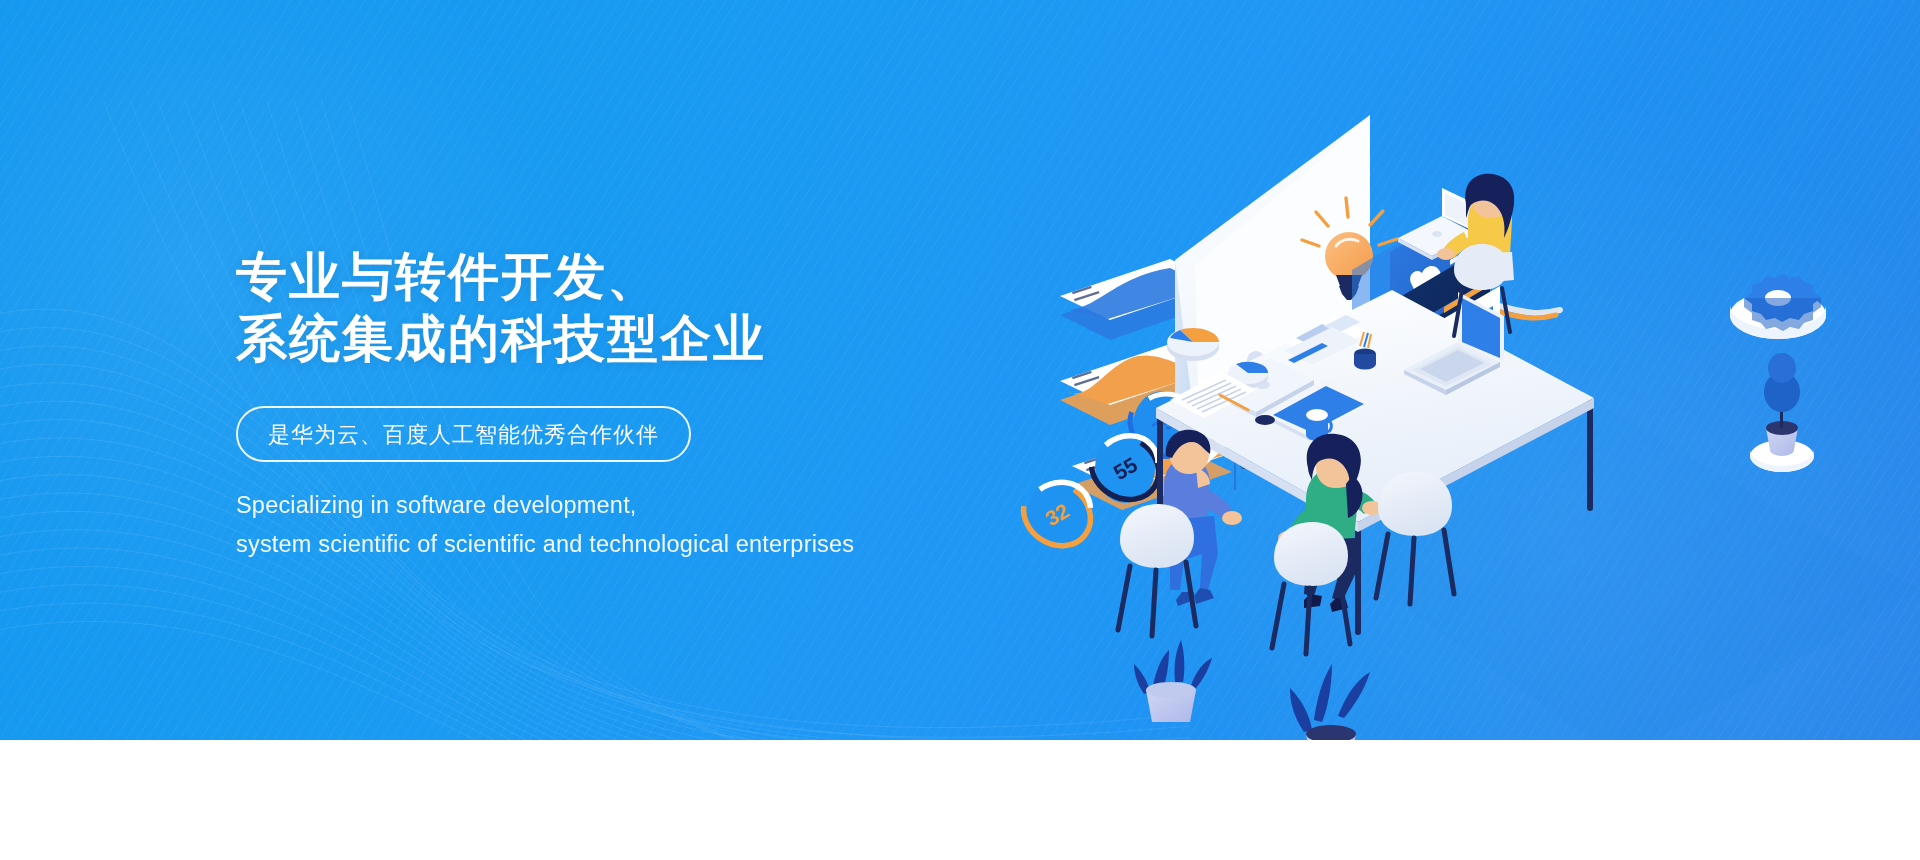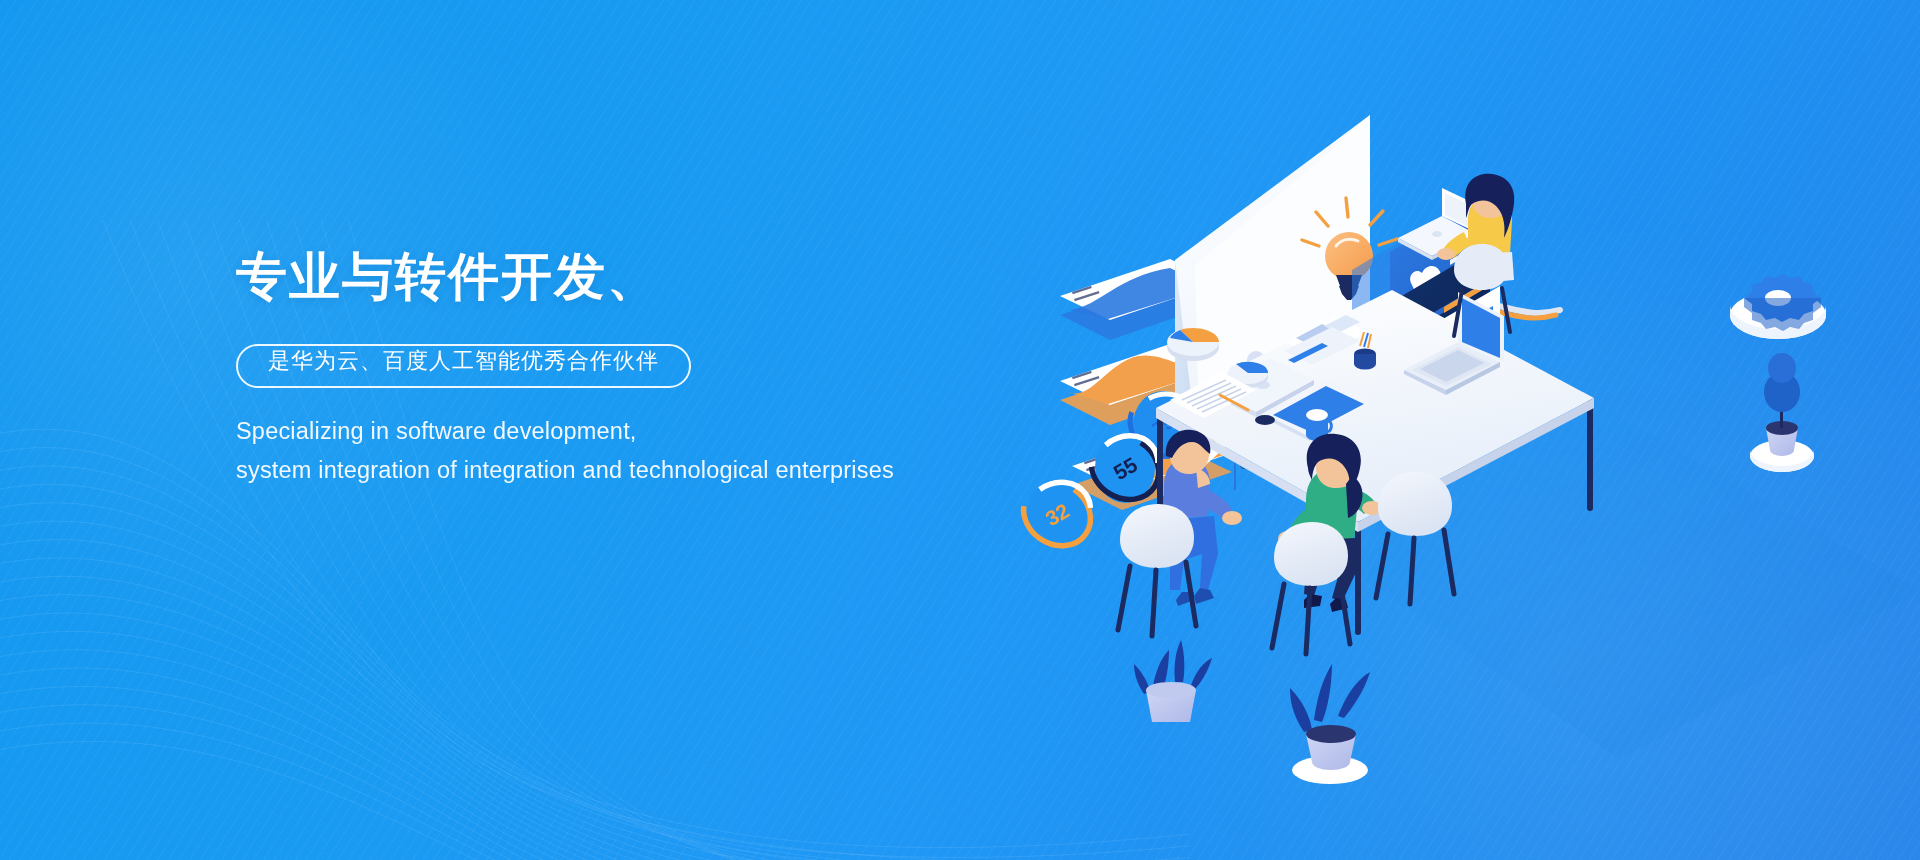--- a/index.html
+++ b/index.html
@@ -4,21 +4,21 @@
 <title>Hero Banner</title>
 <style>
   * { margin:0; padding:0; box-sizing:border-box; }
   html, body {
     width:1920px; height:860px;
     overflow:hidden;
     font-family:"Liberation Sans","DejaVu Sans",sans-serif;
   }
   #banner {
     position:relative;
-    width:1920px; height:860px;
+    width:1920px; height:740px;
     background:linear-gradient(118deg,#1297f0 0%,#1a9bf2 32%,#2097f5 58%,#1f8ef0 78%,#2a86ea 100%);
     overflow:hidden;
   }
   
   .bg-diag {
     position:absolute; inset:0;
     background-image:repeating-linear-gradient(
       -58deg,
       rgba(255,255,255,0.045) 0px,
       rgba(255,255,255,0.045) 1px,
@@ -46,21 +46,21 @@
     line-height:62px;
     font-weight:bold;
     letter-spacing:2px;
     text-shadow:0 2px 10px rgba(10,70,140,.18);
   }
   .headline .ln { display:block; white-space:nowrap; }
 
   .pill {
     display:inline-block;
     margin-top:36px;
-    padding:4px 30px 14px;
+    padding:16px 30px 14px;
     border:2px solid rgba(255,255,255,.92);
     border-radius:40px;
     color:#ffffff;
     font-size:22px;
     letter-spacing:1px;
     line-height:1;
     white-space:nowrap;
   }
 
   .sub {
@@ -117,27 +117,28 @@
       <path d="M336 -60 C 412 194 454 342 554 486 C 660 622 900 702 1290 724"></path>
       <path d="M364 -60 C 438 196 476 348 576 494 C 680 628 920 708 1290 736"></path>
       <path d="M392 -60 C 464 198 498 354 598 502 C 700 634 940 714 1290 748"></path>
     </g>
   </svg>
 
   <div class="copy">
 
     <h1 class="headline">
       <span class="ln">专业与转件开发、</span>
+      <span class="ln">系统集成的科技型企业</span>
     </h1>
 
     <div class="pill">是华为云、百度人工智能优秀合作伙伴</div>
 
     <p class="sub">
       <span class="ln">Specializing in software development,</span>
-      <span class="ln">system integration of integration and technological enterprises</span>
+      <span class="ln">system scientific of scientific and technological enterprises</span>
     </p>
 
   </div>
 
   <div class="illo">
     <svg viewBox="0 0 860 700" xmlns="http://www.w3.org/2000/svg">
       <defs>
         <linearGradient id="gWhiteBoard" x1="0" y1="0" x2="0.4" y2="1">
           <stop offset="0%" stop-color="#ffffff"></stop>
           <stop offset="100%" stop-color="#eaf1fb"></stop>

